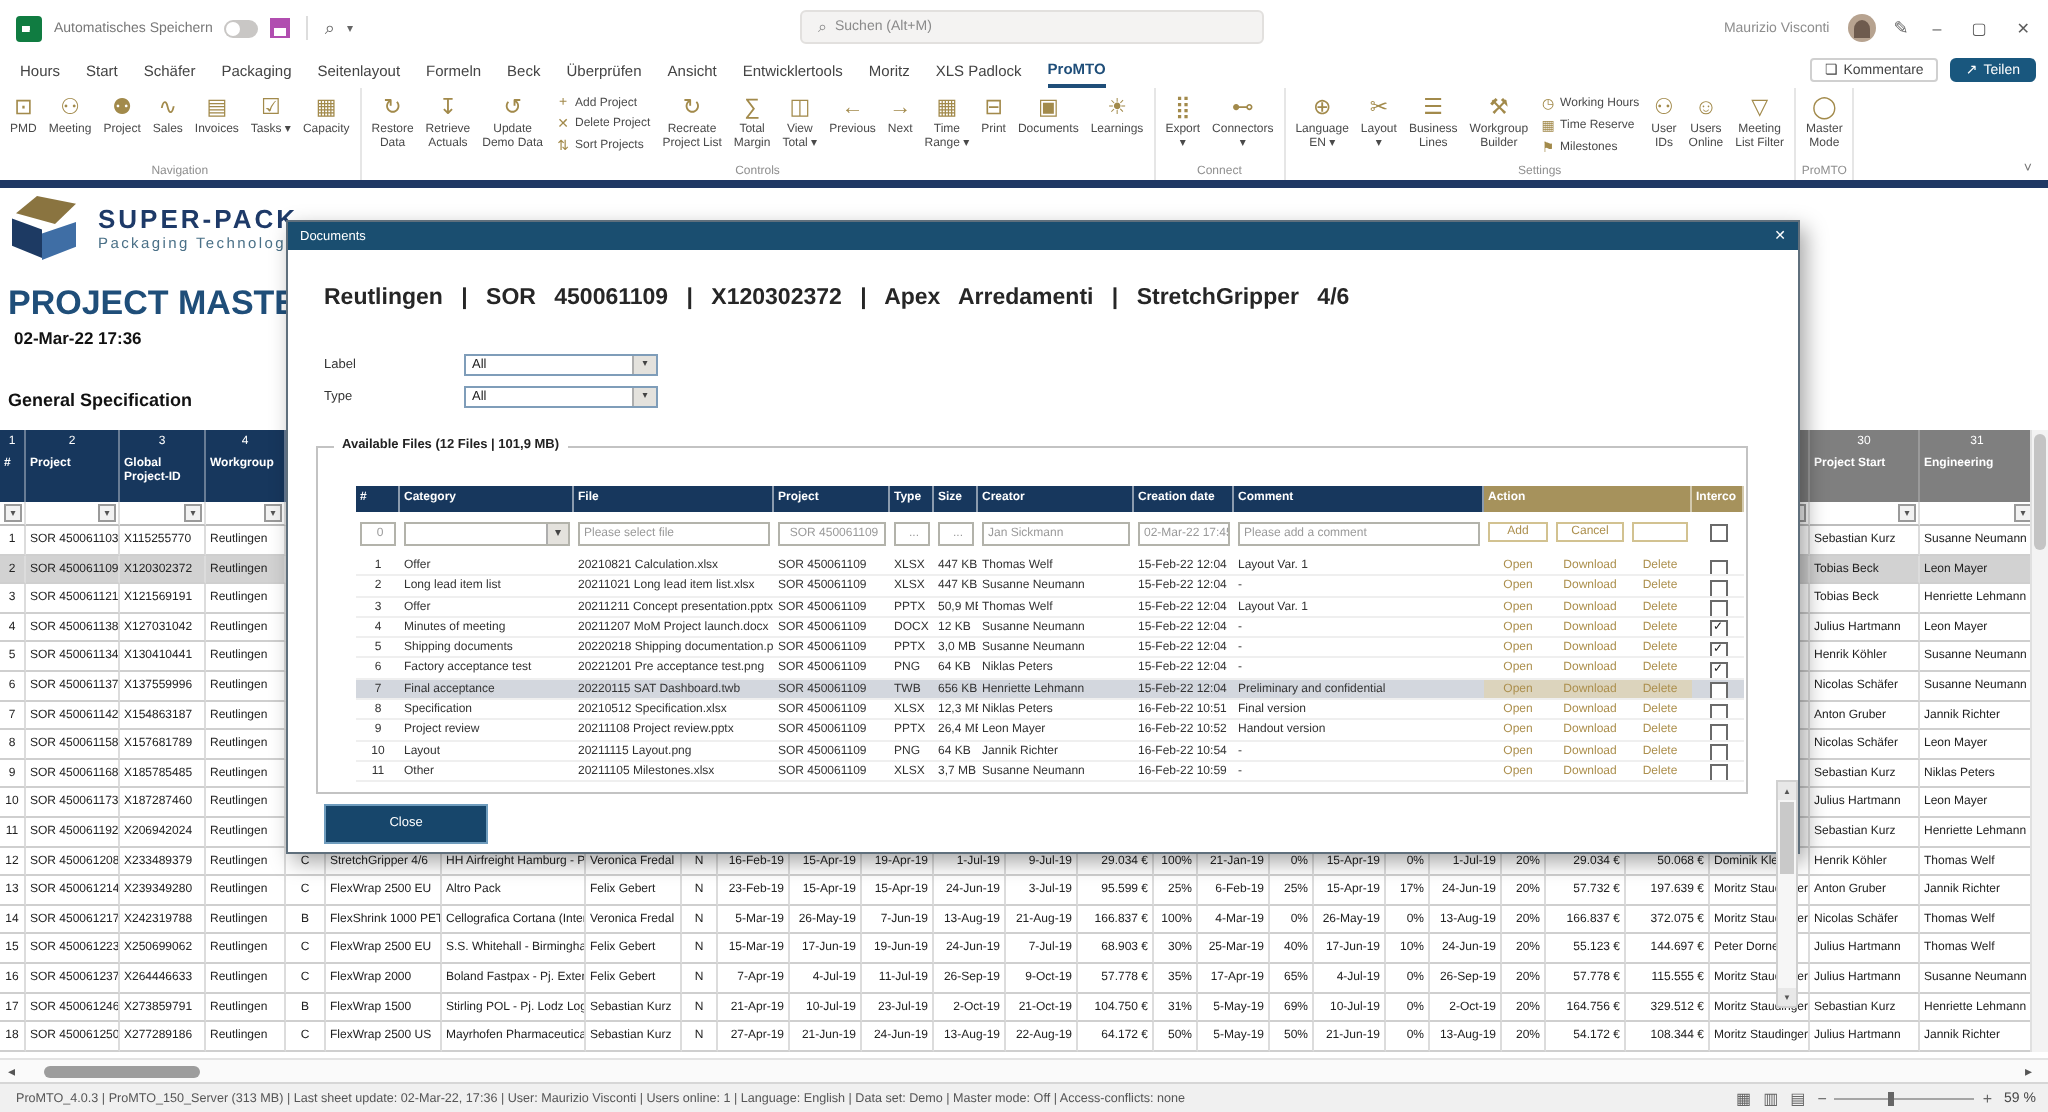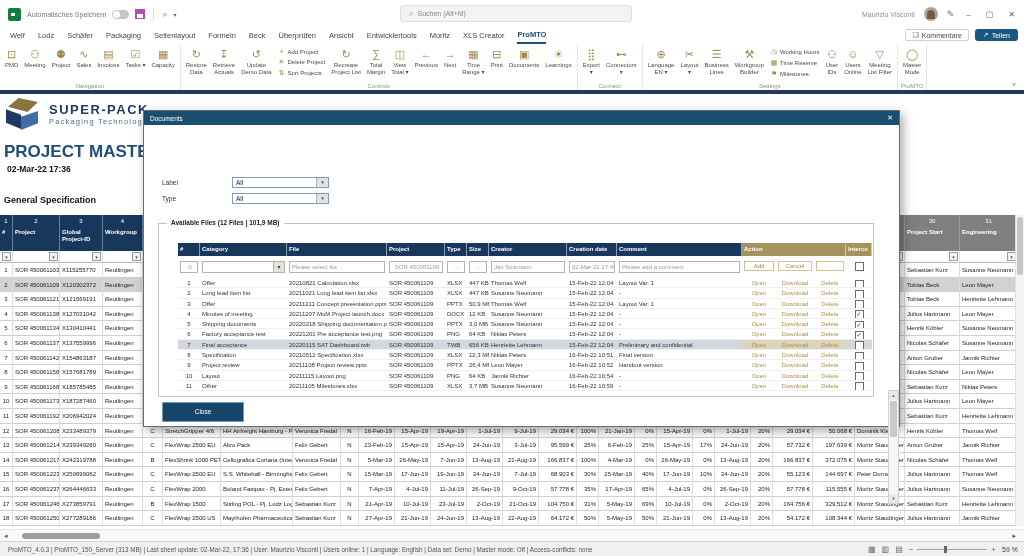--- a/index.html
+++ b/index.html
@@ -150,32 +150,32 @@
       <span class="tb-user">Maurizio Visconti</span>
       <div class="avatar"></div>
       <span class="tb-glyph">✎</span>
       <span class="winbtn">–</span>
       <span class="winbtn">▢</span>
       <span class="winbtn">✕</span>
     </div>
   </div>
 
   <div class="menubar">
-    <div class="mtab">Welf</div>
-      <div class="mtab">Lodz</div>
+    <div class="mtab">Hours</div>
+      <div class="mtab">Start</div>
       <div class="mtab">Schäfer</div>
       <div class="mtab">Packaging</div>
       <div class="mtab">Seitenlayout</div>
       <div class="mtab">Formeln</div>
       <div class="mtab">Beck</div>
       <div class="mtab">Überprüfen</div>
       <div class="mtab">Ansicht</div>
       <div class="mtab">Entwicklertools</div>
       <div class="mtab">Moritz</div>
-      <div class="mtab">XLS Creator</div>
+      <div class="mtab">XLS Padlock</div>
       <div class="mtab active">ProMTO</div>
       <div class="menu-right">
       <div class="comments-btn">
         <span>❏</span>
         <span>Kommentare</span>
       </div>
       <div class="share-btn">
         <span>↗</span>
         <span>Teilen</span>
       </div>
@@ -1077,20 +1077,21 @@
     <div class="vscroll">
         <div class="thumb"></div>
       </div>
   </div>
 
   <div class="dialog">
     <div class="dlg-titlebar">
       <span class="dlg-title">Documents</span>
       <span class="dlg-x">✕</span>
     </div>
+    <div class="dlg-heading">Reutlingen | SOR 450061109 | X120302372 | Apex Arredamenti | StretchGripper 4/6</div>
 
     <div class="dlg-filter" style="top:66px;">
       <span class="flabel">Label</span>
       <div class="dd">
         <div class="val">All</div>
         <div class="db">▾</div>
       </div>
     </div>
     <div class="dlg-filter" style="top:82px;">
       <span class="flabel">Type</span>

